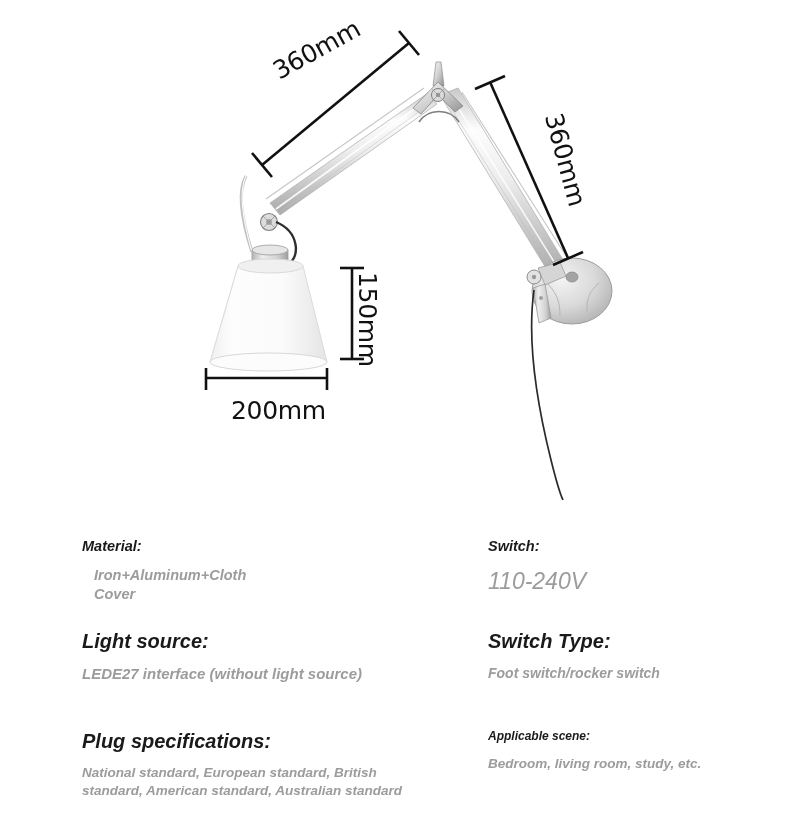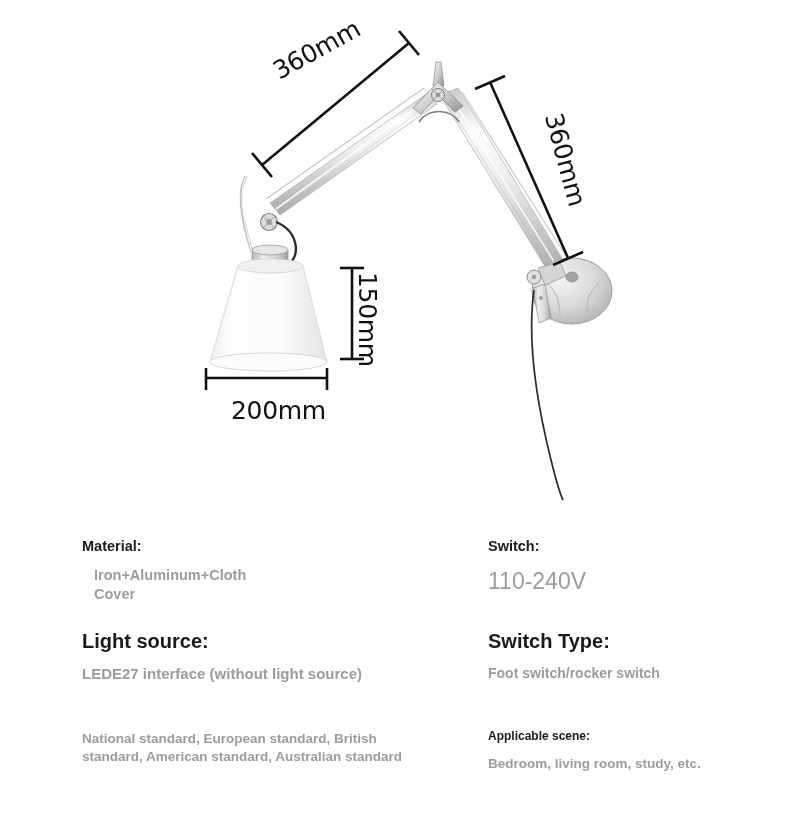--- a/index.html
+++ b/index.html
@@ -62,20 +62,21 @@
     font-size: 25px;
   }
 
   
   #spec-table {
     position: absolute;
     left: 0;
     top: 500px;
     width: 790px;
     height: 324px;
+    font-style: italic;
   }
   .spec-row {
     position: absolute;
     width: 790px;
   }
   .spec-cell {
     position: absolute;
   }
   .spec-cell.left  { left: 82px;  width: 390px; }
   .spec-cell.right { left: 488px; width: 290px; }
@@ -267,20 +268,21 @@
       <p class="spec-value">LEDE27 interface (without light source)</p>
     </div>
     <div class="spec-cell right">
       <p class="spec-heading">Switch Type:</p>
       <p class="spec-value">Foot switch/rocker switch</p>
     </div>
   </div>
 
   <div class="spec-row" id="row-3">
     <div class="spec-cell left">
+      <p class="spec-heading">Plug specifications:</p>
       <p class="spec-value">National standard, European standard, British standard, American standard, Australian standard</p>
     </div>
     <div class="spec-cell right">
       <p class="spec-heading">Applicable scene:</p>
       <p class="spec-value">Bedroom, living room, study, etc.</p>
     </div>
   </div>
 
 </div>
 

